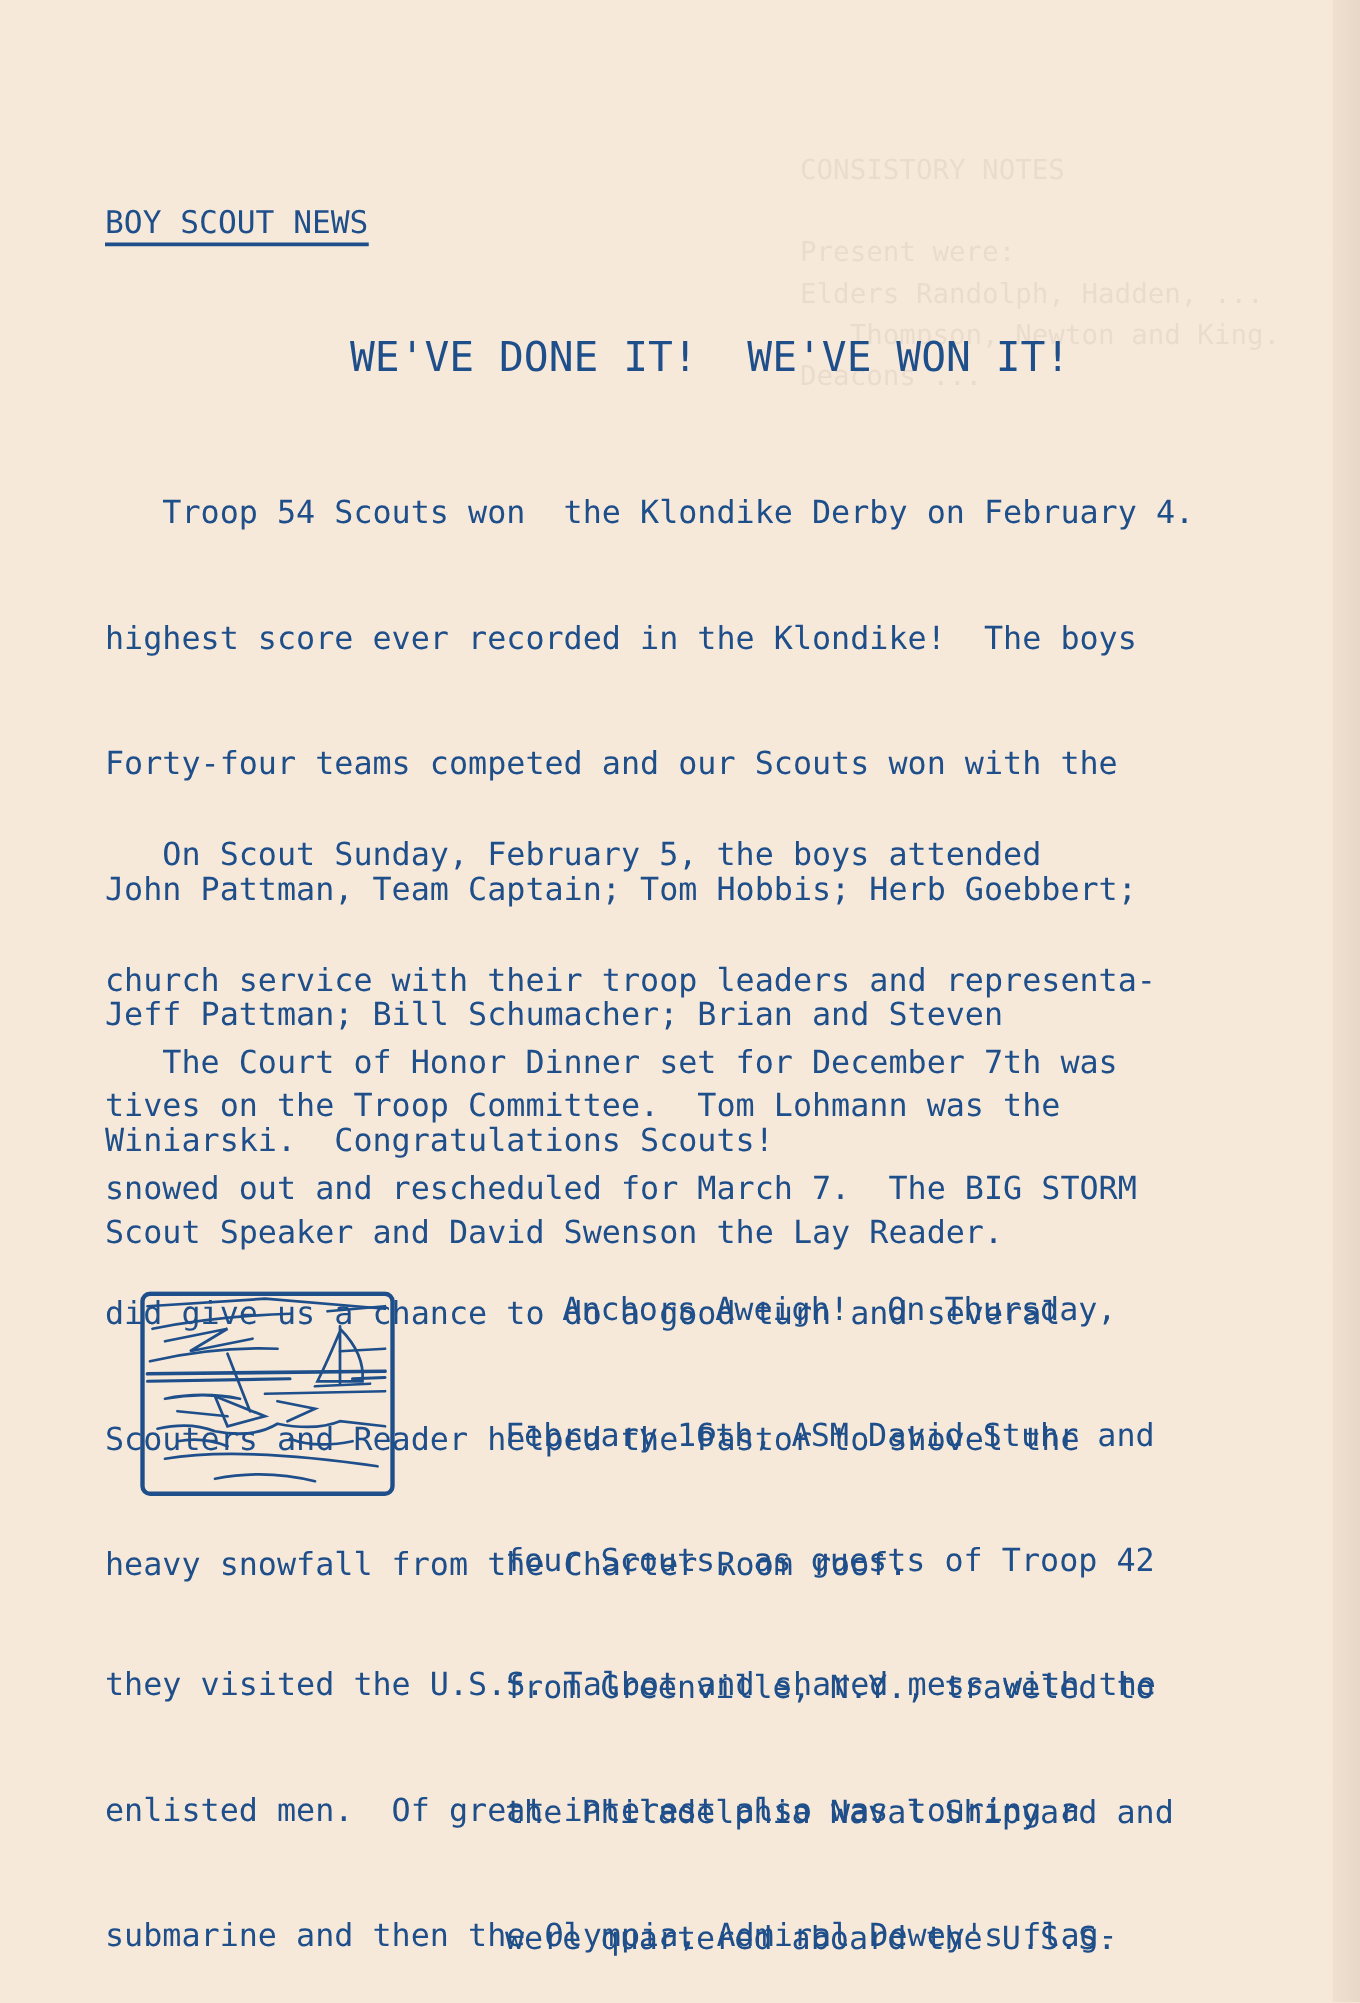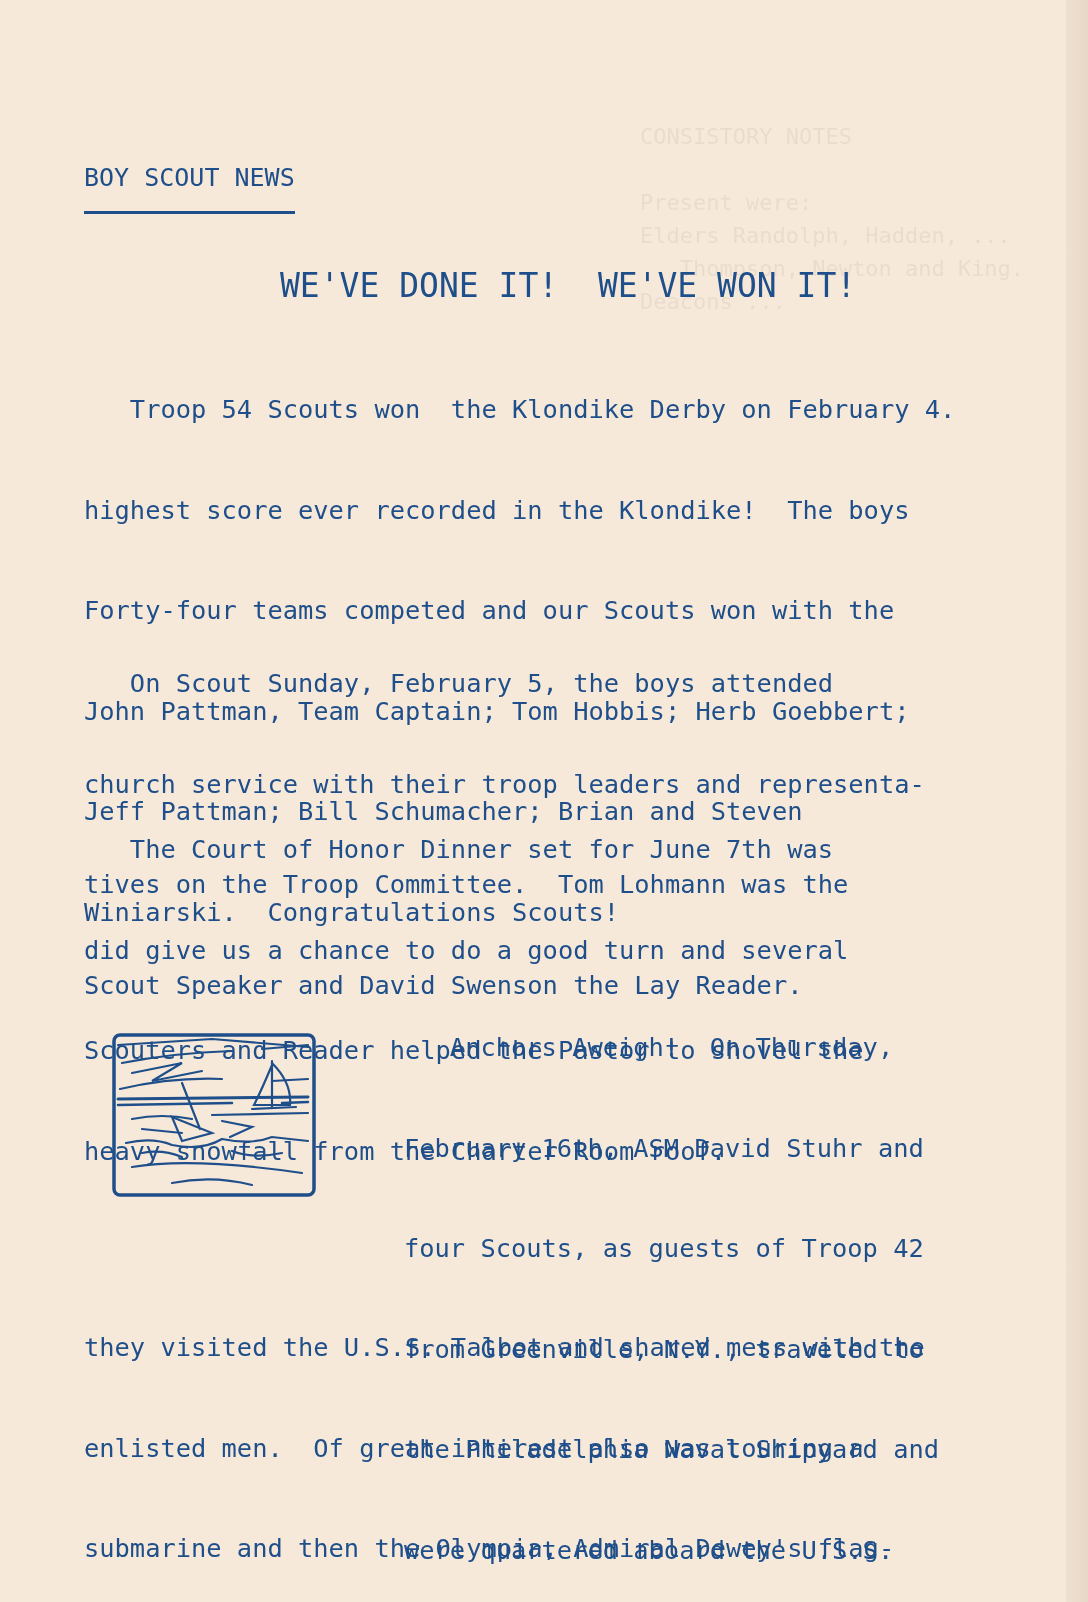--- a/index.html
+++ b/index.html
@@ -8,21 +8,21 @@
     background: #f7e9da;
     position: relative;
     font-family: "DejaVu Sans Mono", monospace;
     color: #1f4f8a;
   }
   .page { position: absolute; left: 0; top: 0; width: 1088px; height: 1602px; }
   .right-edge { position: absolute; right: 0; top: 0; width: 22px; height: 1602px; background: linear-gradient(to right, #efe0d0, #e8d8c6); }
   .section-title {
     position: absolute; left: 84px; top: 163px;
     font-size: 25px; letter-spacing: 0px;
-    padding-bottom: 19px;
+    padding-bottom: 2px;
     border-bottom: 3px solid #1f4f8a;
   }
   .headline {
     position: absolute; left: 280px; top: 266px;
     font-size: 33px; white-space: pre;
   }
   .para { position: absolute; left: 84px; font-size: 25.4px; line-height: 33.5px; white-space: pre; }
   .p1 { top: 326px; }
   .p2 { top: 600px; }
   .p3 { top: 766px; }
@@ -67,21 +67,22 @@
   </div>
 
   <div class="para p2">
     <div>   On Scout Sunday, February 5, the boys attended</div>
     <div>church service with their troop leaders and representa-</div>
     <div>tives on the Troop Committee.  Tom Lohmann was the</div>
     <div>Scout Speaker and David Swenson the Lay Reader.</div>
   </div>
 
   <div class="para p3">
-    <div>   The Court of Honor Dinner set for June 7th was</div>
+    <div>   The Court of Honor Dinner set for December 7th was</div>
+    <div>snowed out and rescheduled for March 7.  The BIG STORM</div>
     <div>did give us a chance to do a good turn and several</div>
     <div>Scouters and Reader helped the Pastor to shovel the</div>
     <div>heavy snowfall from the Charter Room roof.</div>
   </div>
 
   <div class="illus">
     <svg width="204" height="164" viewBox="0 0 204 164" fill="none" stroke="#1f4f8a" stroke-width="2.2" stroke-linecap="round">
       <rect x="2" y="2" width="200" height="160" rx="6" stroke-width="3.5"></rect>
       <path d="M6 12 L100 6 L196 14"></path>
       <path d="M10 30 Q60 20 120 18 M150 16 L196 12"></path>

